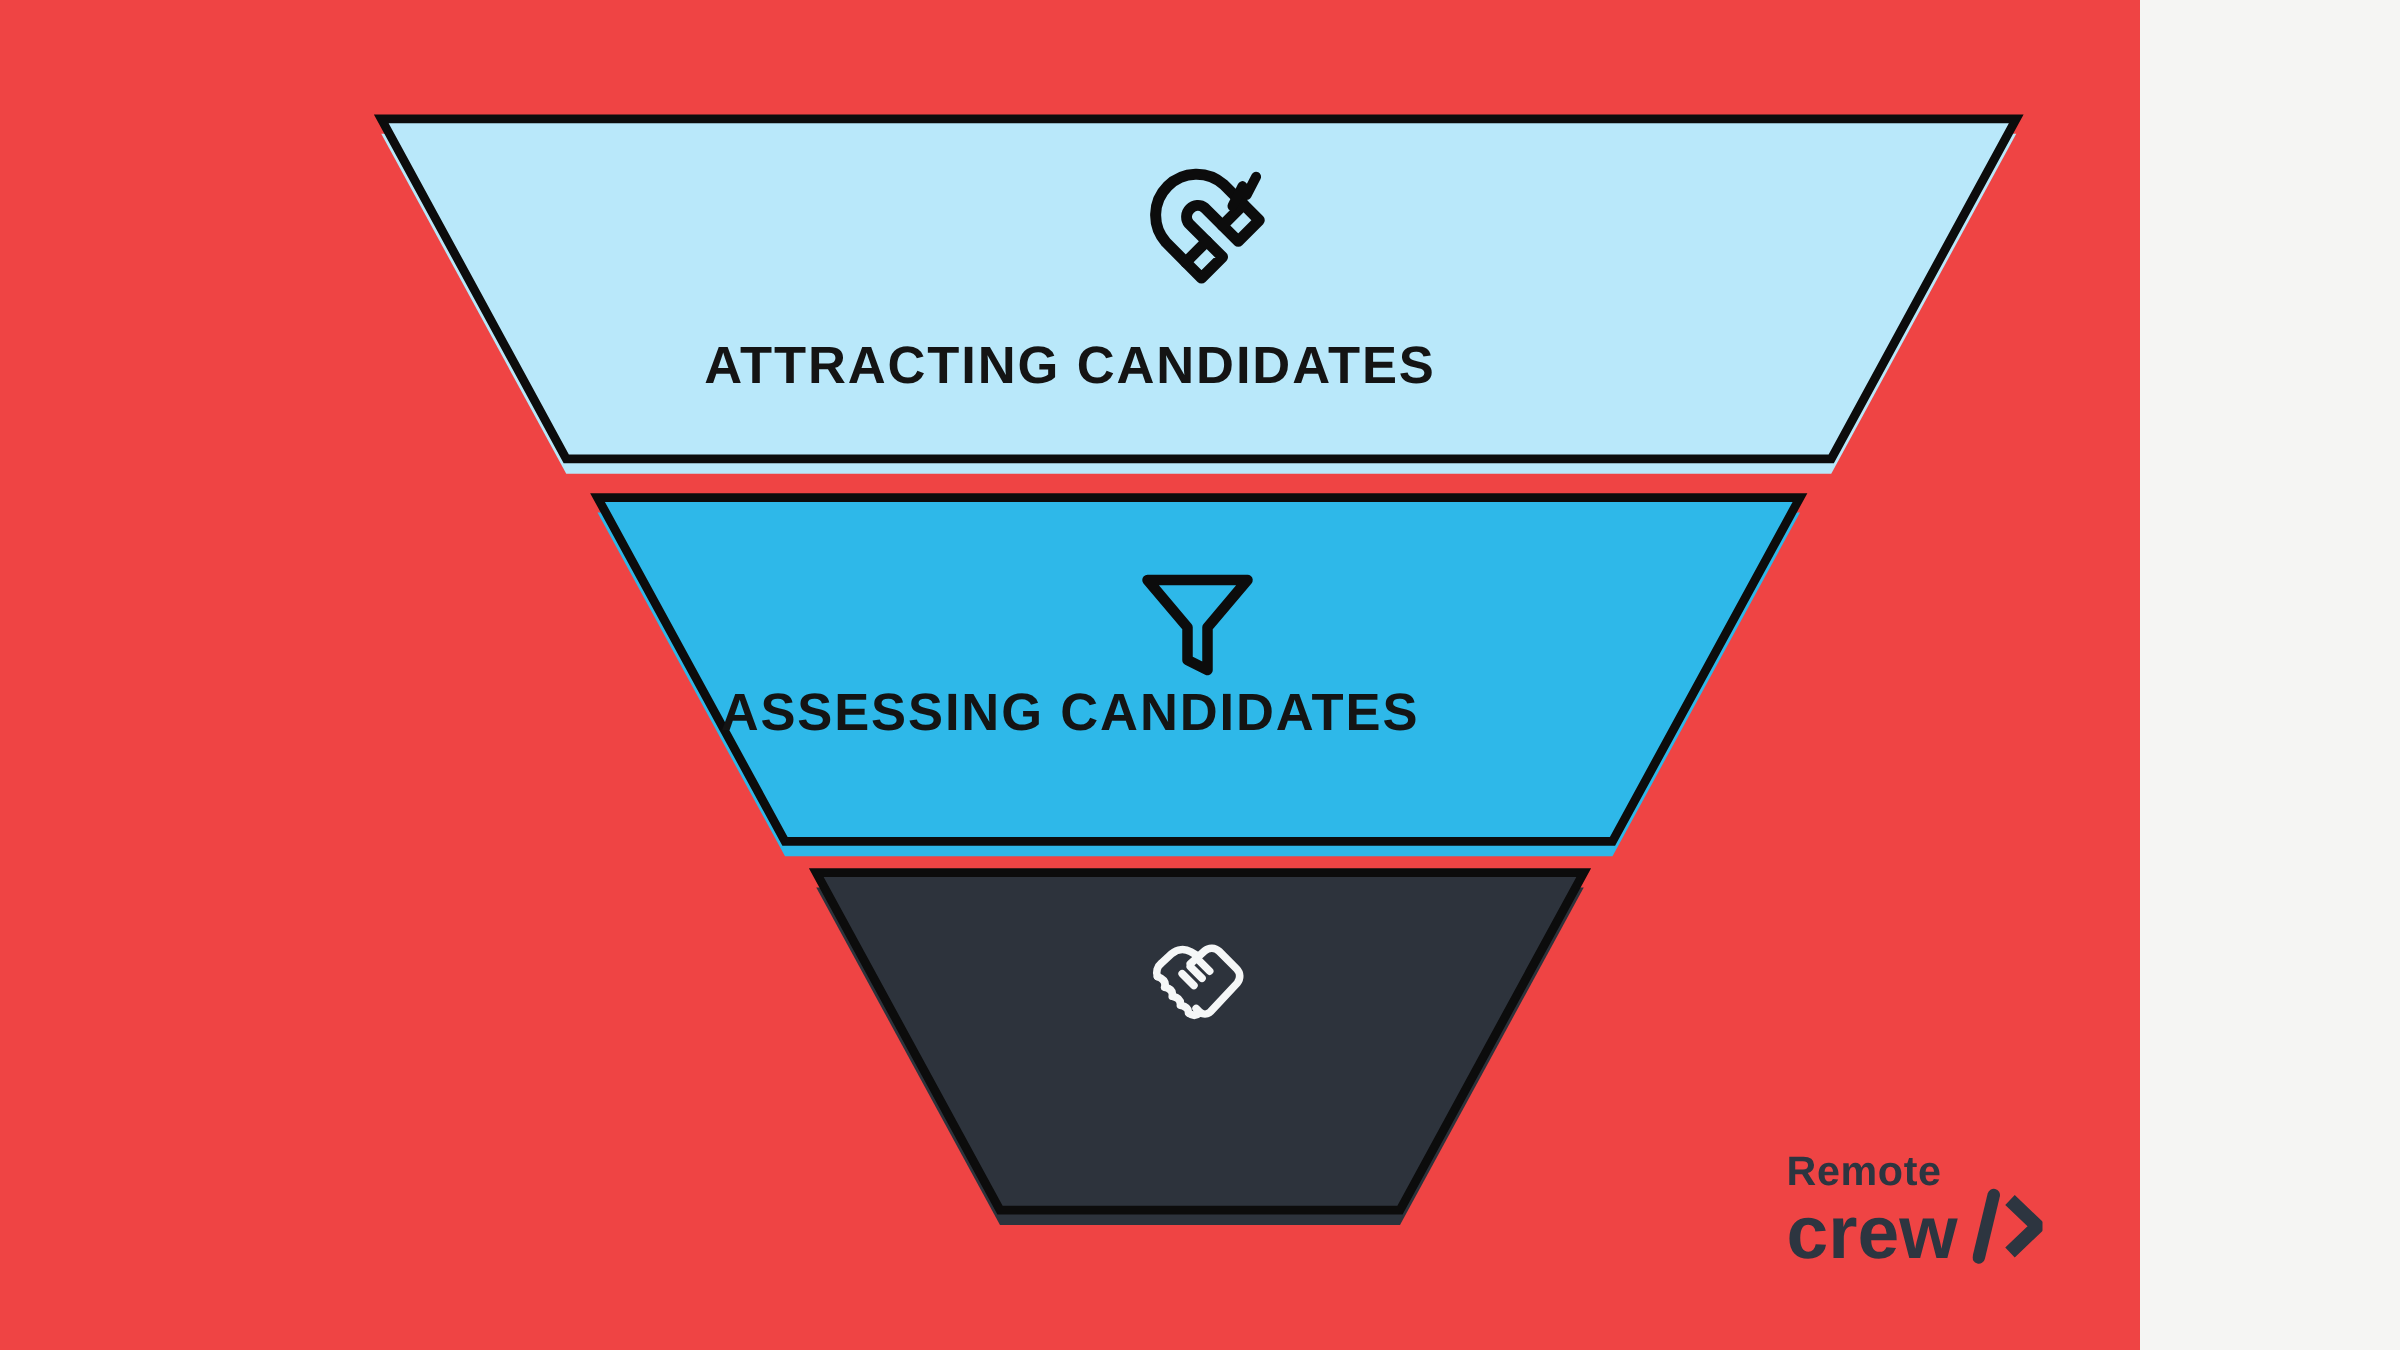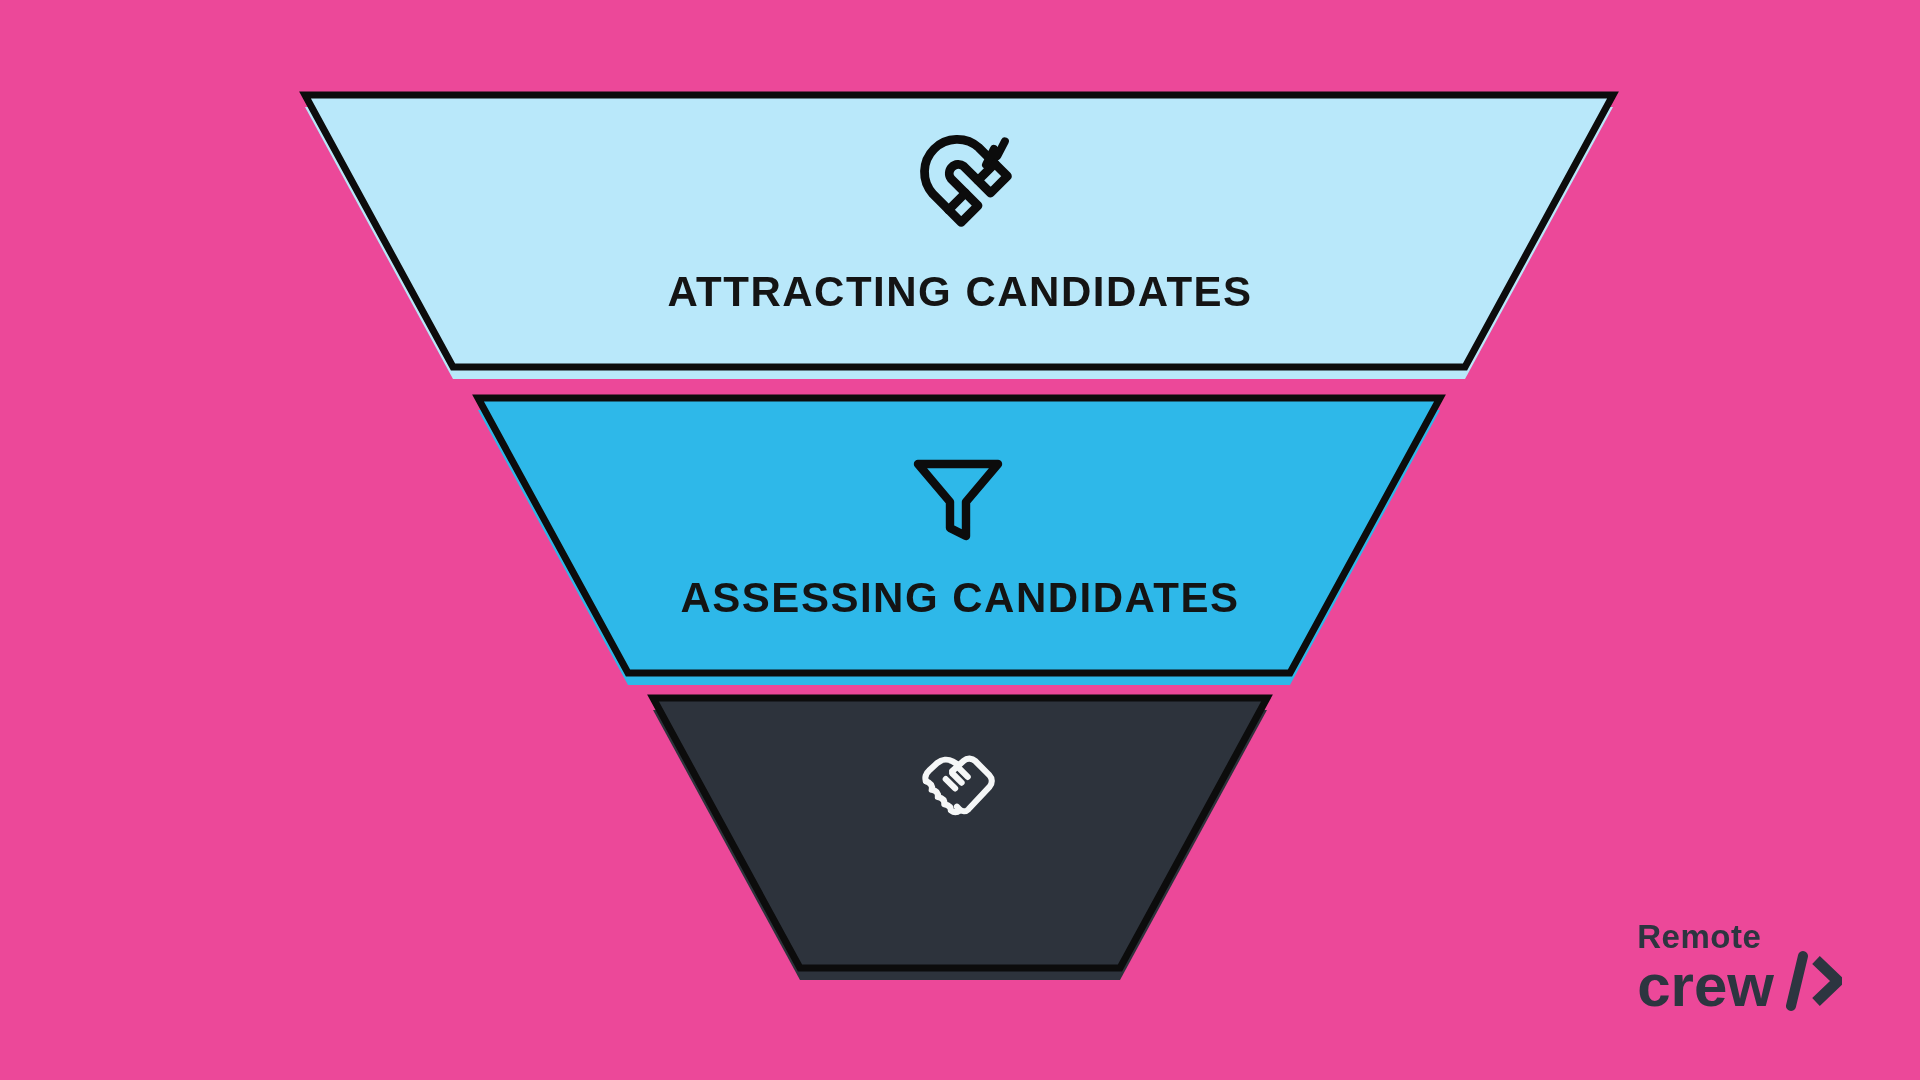--- a/index.html
+++ b/index.html
@@ -1,20 +1,20 @@
 <!DOCTYPE html>
 <html><head>
 <meta charset="utf-8">
 <style>
   html, body { margin: 0; padding: 0; background: #f5f5f3; }
   .stage {
     position: relative;
-    width: 1920px;
+    width: 1712px;
     height: 1080px;
-    background: #ec4899;
+    background: #ef4444;
     overflow: hidden;
     font-family: "Liberation Sans", "DejaVu Sans", sans-serif;
   }
   .funnel-svg { position: absolute; left: 0; top: 0; }
   .tier-label {
     position: absolute;
     left: 0; right: 0;
     text-align: center;
     font-weight: 700;
     font-size: 42px;
@@ -89,21 +89,21 @@
         <path d="M3.6 9.5 Q5.7 10.3 5.2 11.9 Q7.2 12.3 6.9 13.9 Q8.9 14.3 8.7 15.9 Q10.6 16.3 10.5 17.6 Q11.8 18.6 13 17.6"></path>
         <path d="M9.1 8.9 L11.7 11.5"></path>
         <path d="M10.9 7.3 L13.5 9.9"></path>
         <path d="M12.7 5.8 L15.2 8.3"></path>
       </g>
     </g>
   </svg>
 
   <div class="tier-label" style="top:266px">ATTRACTING CANDIDATES</div>
 
-  <div class="tier-label" style="top:572px">ASSESSING CANDIDATES</div>
+  <div class="tier-label" style="top:544px">ASSESSING CANDIDATES</div>
 
 
   <div class="logo">
     <div class="logo-text">
       <span class="logo-line1">Remote</span>
       <span class="logo-line2">crew</span>
     </div>
     <svg class="logo-symbol" width="56" height="62" viewBox="0 0 56 62">
       <line x1="17" y1="6" x2="5" y2="56" stroke-width="10" stroke-linecap="round" stroke="#2d3540"></line>
       <path d="M30 10 L52 31 L30 52" fill="none" stroke-width="11" stroke-linejoin="miter" stroke="#2d3540"></path>

